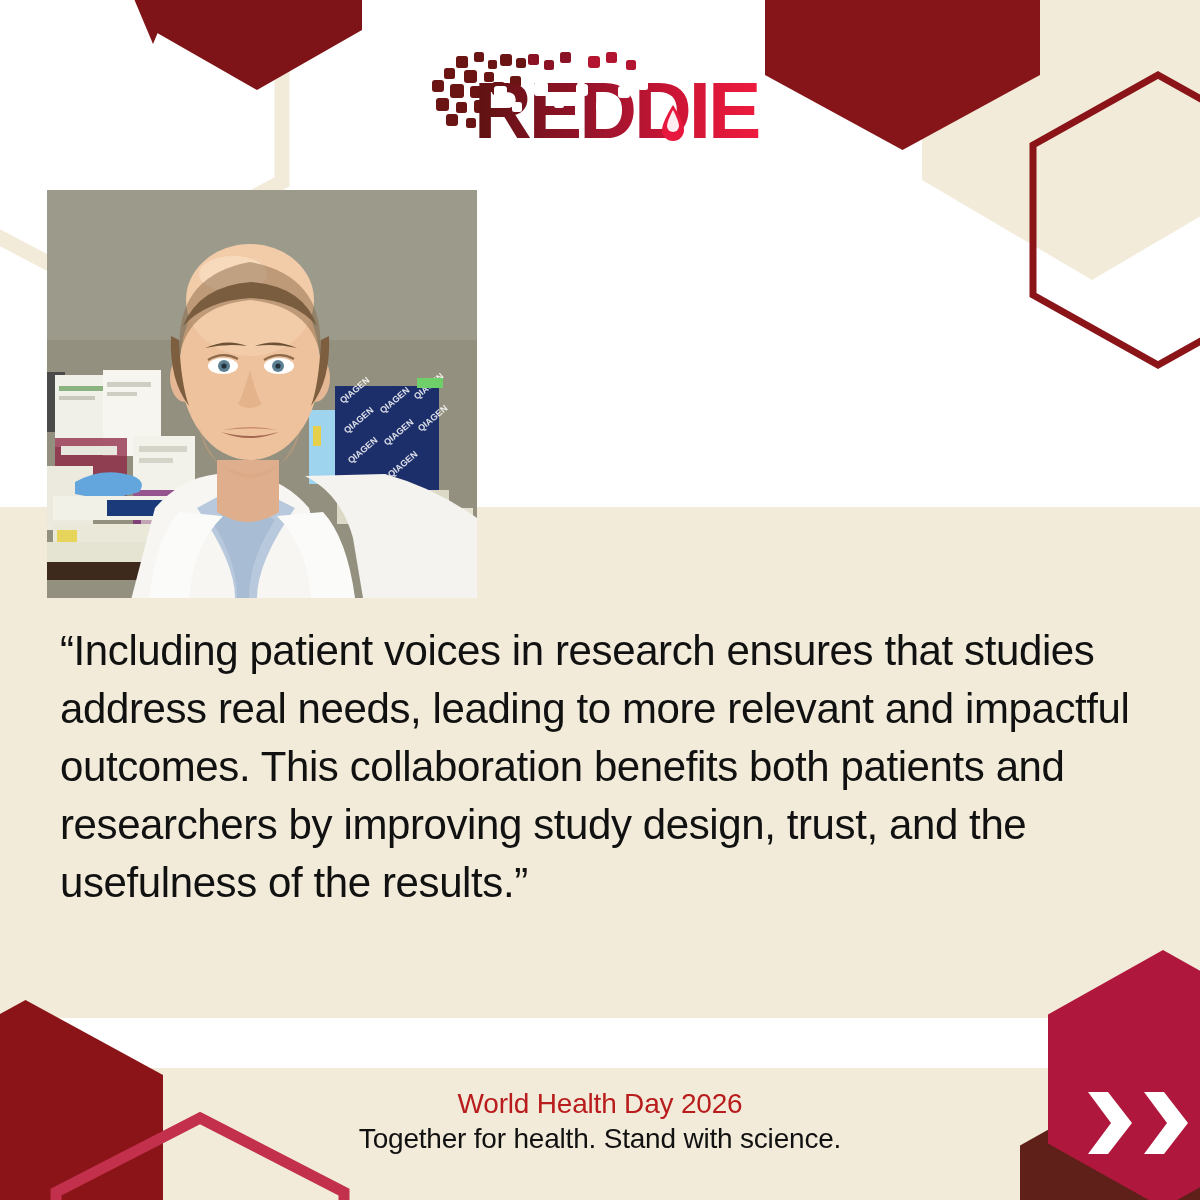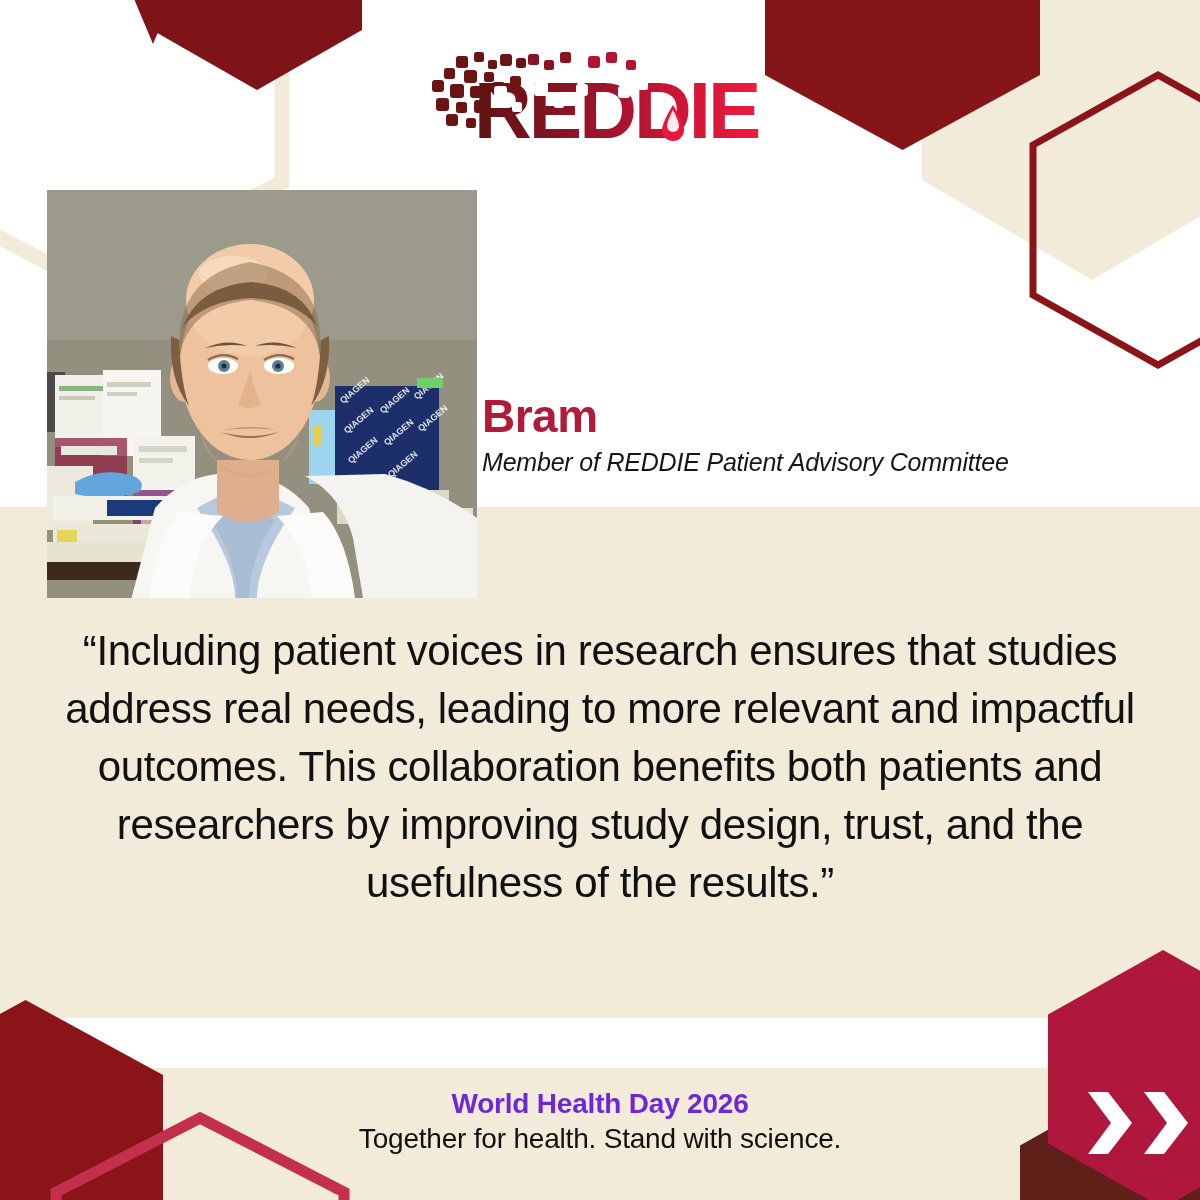--- a/index.html
+++ b/index.html
@@ -143,41 +143,40 @@
     letter-spacing: -0.2px;
     white-space: nowrap;
   }
 
   
   .quote {
     position: absolute;
     left: 60px;
     top: 622px;
     width: 1080px;
-    text-align: center;
     font-size: 42px;
     line-height: 1.38;
     color: #111111;
     letter-spacing: -0.4px;
     z-index: 6;
   }
 
   
   .footer {
     position: absolute;
     left: 0;
     top: 1088px;
     width: 1200px;
     text-align: center;
     z-index: 9;
   }
   .footer-title {
     font-size: 28px;
-    font-weight: bold;
-    color: #6d28d9;
+    font-weight: normal;
+    color: #b91c1c;
     letter-spacing: -0.2px;
   }
   .footer-tagline {
     margin-top: 3px;
     font-size: 28px;
     color: #111111;
     letter-spacing: -0.2px;
   }
 </style>
 </head>
@@ -373,24 +372,20 @@
 
       <path d="M203 180 q-8 28 -12 34 q10 8 24 0 q-5 -6 -12 -34 z" fill="#e2b088" opacity="0.85"></path>
 
       <path d="M174 242 q29 12 58 0 q-28 8 -58 0 z" fill="#a3674f"></path>
       <path d="M176 240 q28 -6 54 0 q-27 -3 -54 0 z" fill="#c98b6c"></path>
 
       <path d="M152 236 q6 44 51 48 q45 -4 51 -48 q-16 50 -51 52 q-35 -2 -51 -52 z" fill="#d8a27c" opacity="0.38"></path>
     </svg>
   </div>
 
-  <div class="speaker">
-    <div class="speaker-name">Bram</div>
-    <div class="speaker-role">Member of REDDIE Patient Advisory Committee</div>
-  </div>
 
   <div class="quote">“Including patient voices in research ensures that studies address real needs, leading to more relevant and impactful outcomes. This collaboration benefits both patients and researchers by improving study design, trust, and the usefulness of the results.”</div>
 
   <div class="footer">
     <div class="footer-title">World Health Day 2026</div>
     <div class="footer-tagline">Together for health. Stand with science.</div>
   </div>
 
 </div>
 

